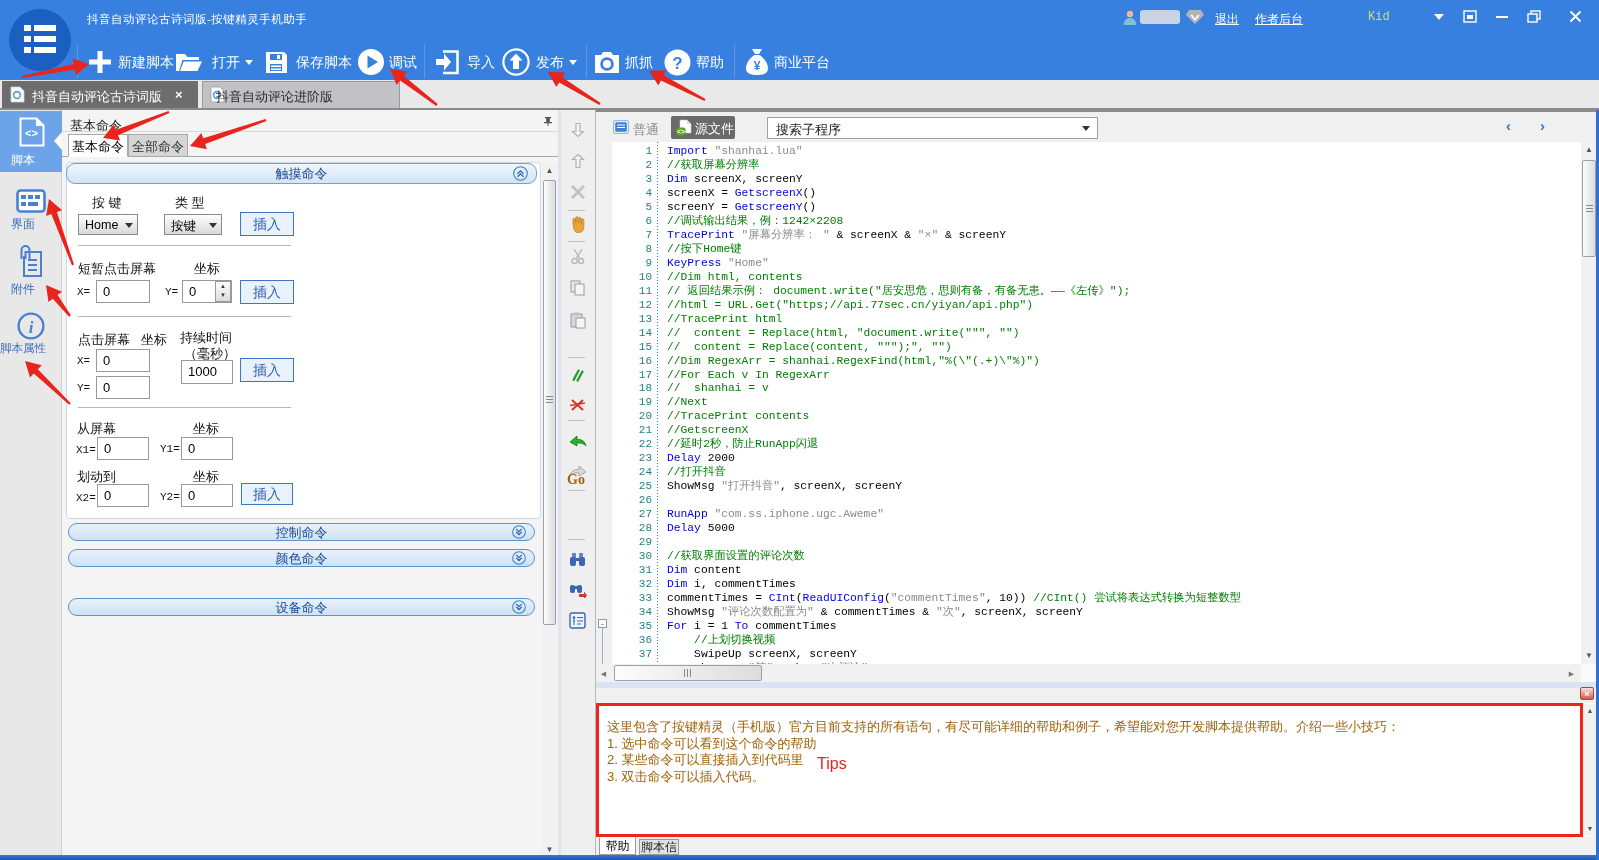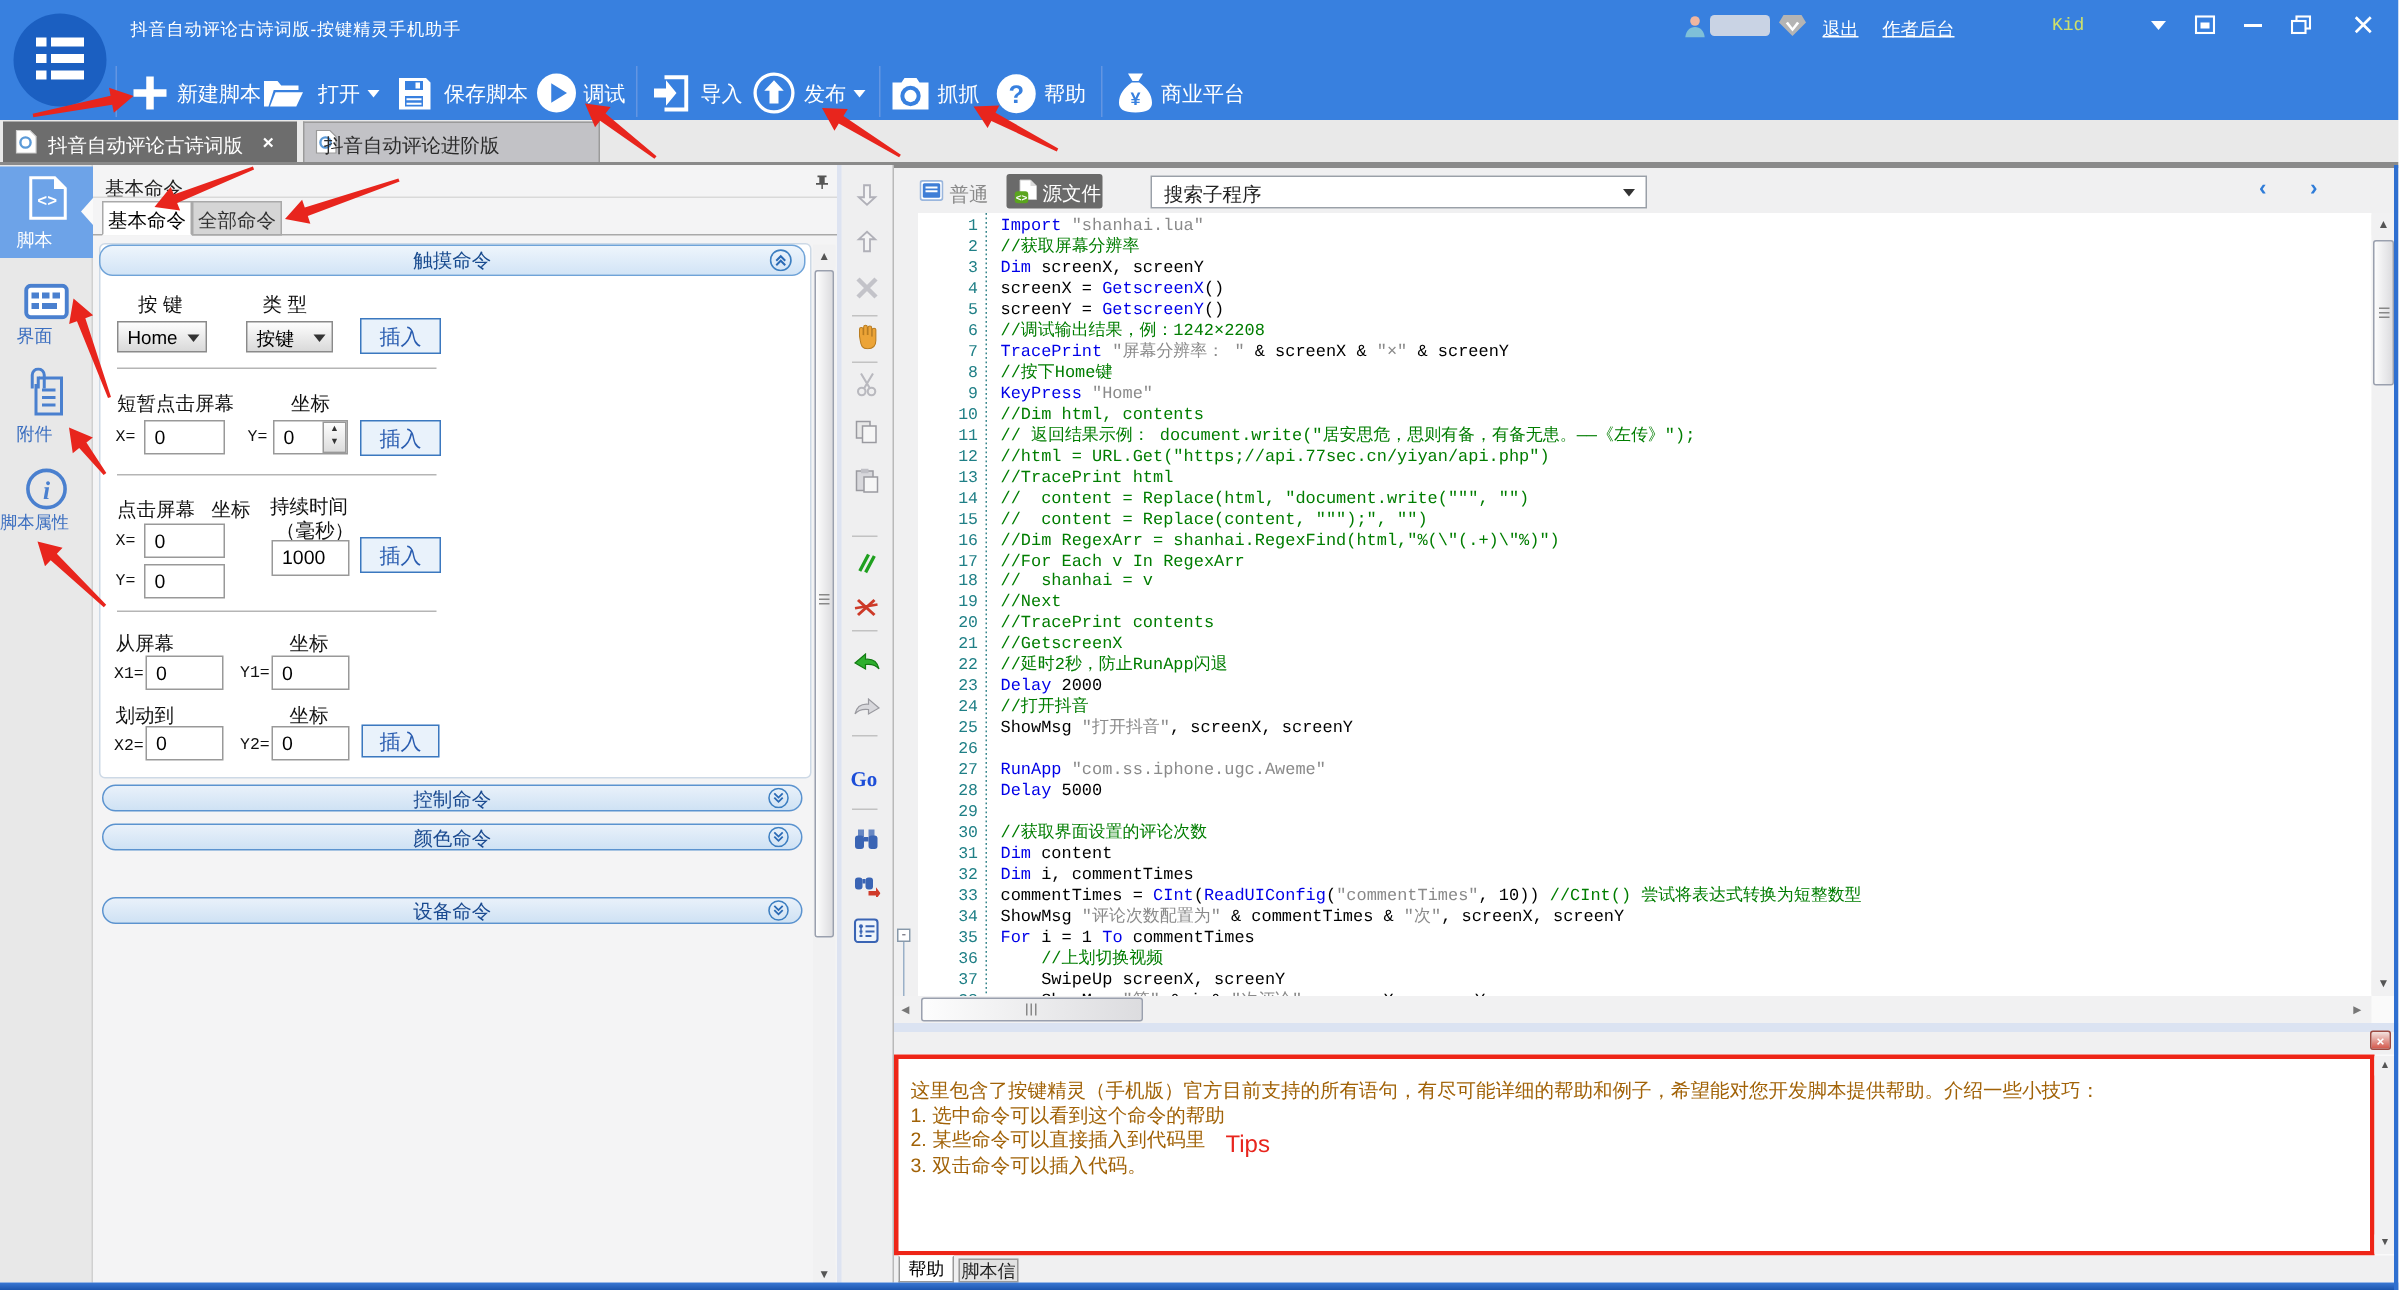--- a/index.html
+++ b/index.html
@@ -340,21 +340,21 @@
     </g>
   </svg>
 <div class="msep" style="left:568px;top:420px"></div>
 <svg class="icon" width="18" height="16" style="left:569px;top:434px" viewBox="0 0 18 16">
     <path fill="#2daf2d" stroke="#127a12" stroke-width=".8" d="M1 8l7-6v3.5c5-.5 8 2 9 6.5-2-2.5-5-3.5-9-3V12z"></path>
   </svg>
 <svg class="icon" width="18" height="16" style="left:569px;top:464px" viewBox="0 0 18 16">
     <path fill="#d8d8dc" stroke="#9a9aa0" stroke-width=".8" d="M17 8l-7-6v3.5C5 5 2 7.5 1 12c2-2.5 5-3.5 9-3V12z"></path>
   </svg>
 <div class="msep" style="left:568px;top:490px"></div>
-<div class="abs" style="left:567px;top:513px;font:bold 14px 'Liberation Serif';color:#1d4ed8;">Go</div>
+<div class="abs" style="left:567px;top:472px;font:bold 14px 'Liberation Serif';color:#a16207;">Go</div>
 <div class="msep" style="left:568px;top:539px"></div>
 <svg class="icon" width="17" height="17" style="left:569px;top:551px" viewBox="0 0 17 17">
     <g fill="#3a64b4">
       <rect x="1" y="6" width="6" height="9" rx="2"></rect>
       <rect x="10" y="6" width="6" height="9" rx="2"></rect>
       <path d="M3 2h4v5H3zM10 2h4v5h-4z" opacity=".75"></path>
       <rect x="7" y="7" width="3" height="3"></rect>
     </g>
   </svg>
 <svg class="icon" width="18" height="17" style="left:569px;top:581px" viewBox="0 0 18 17">

